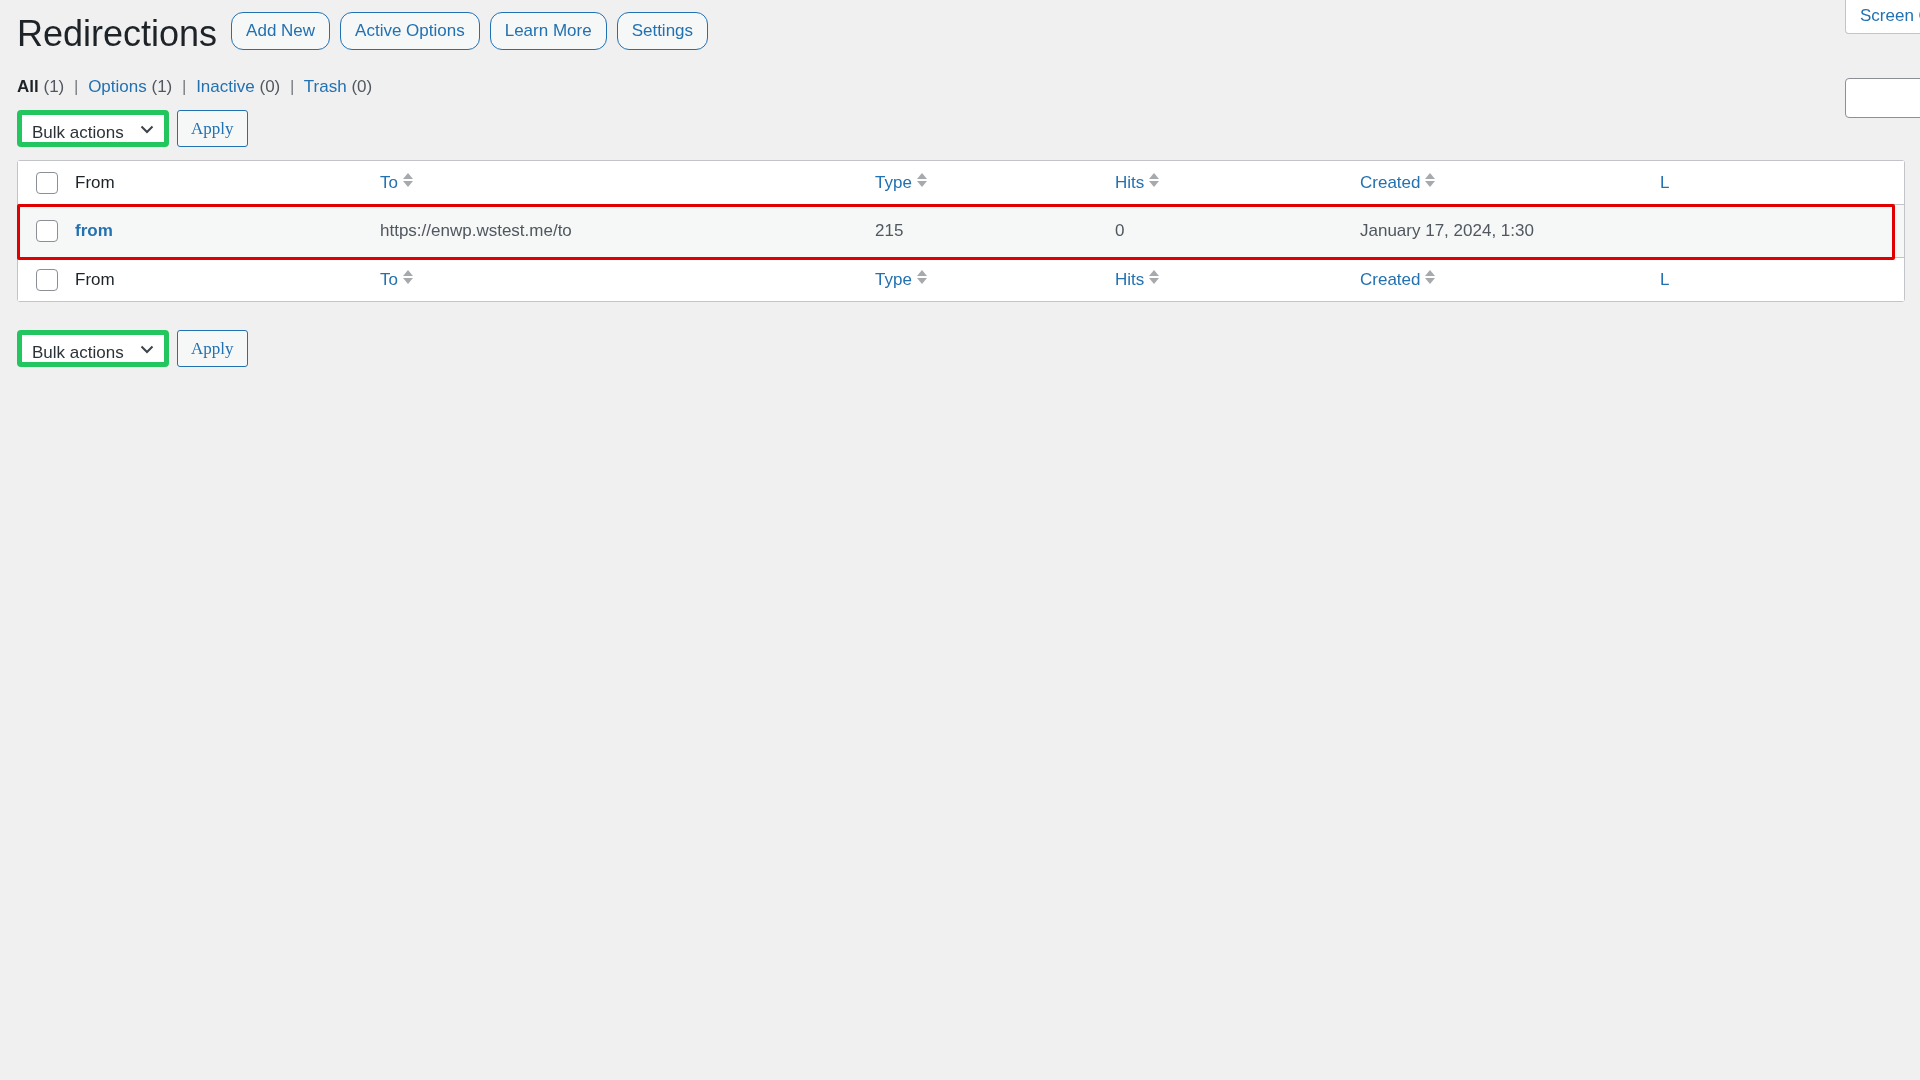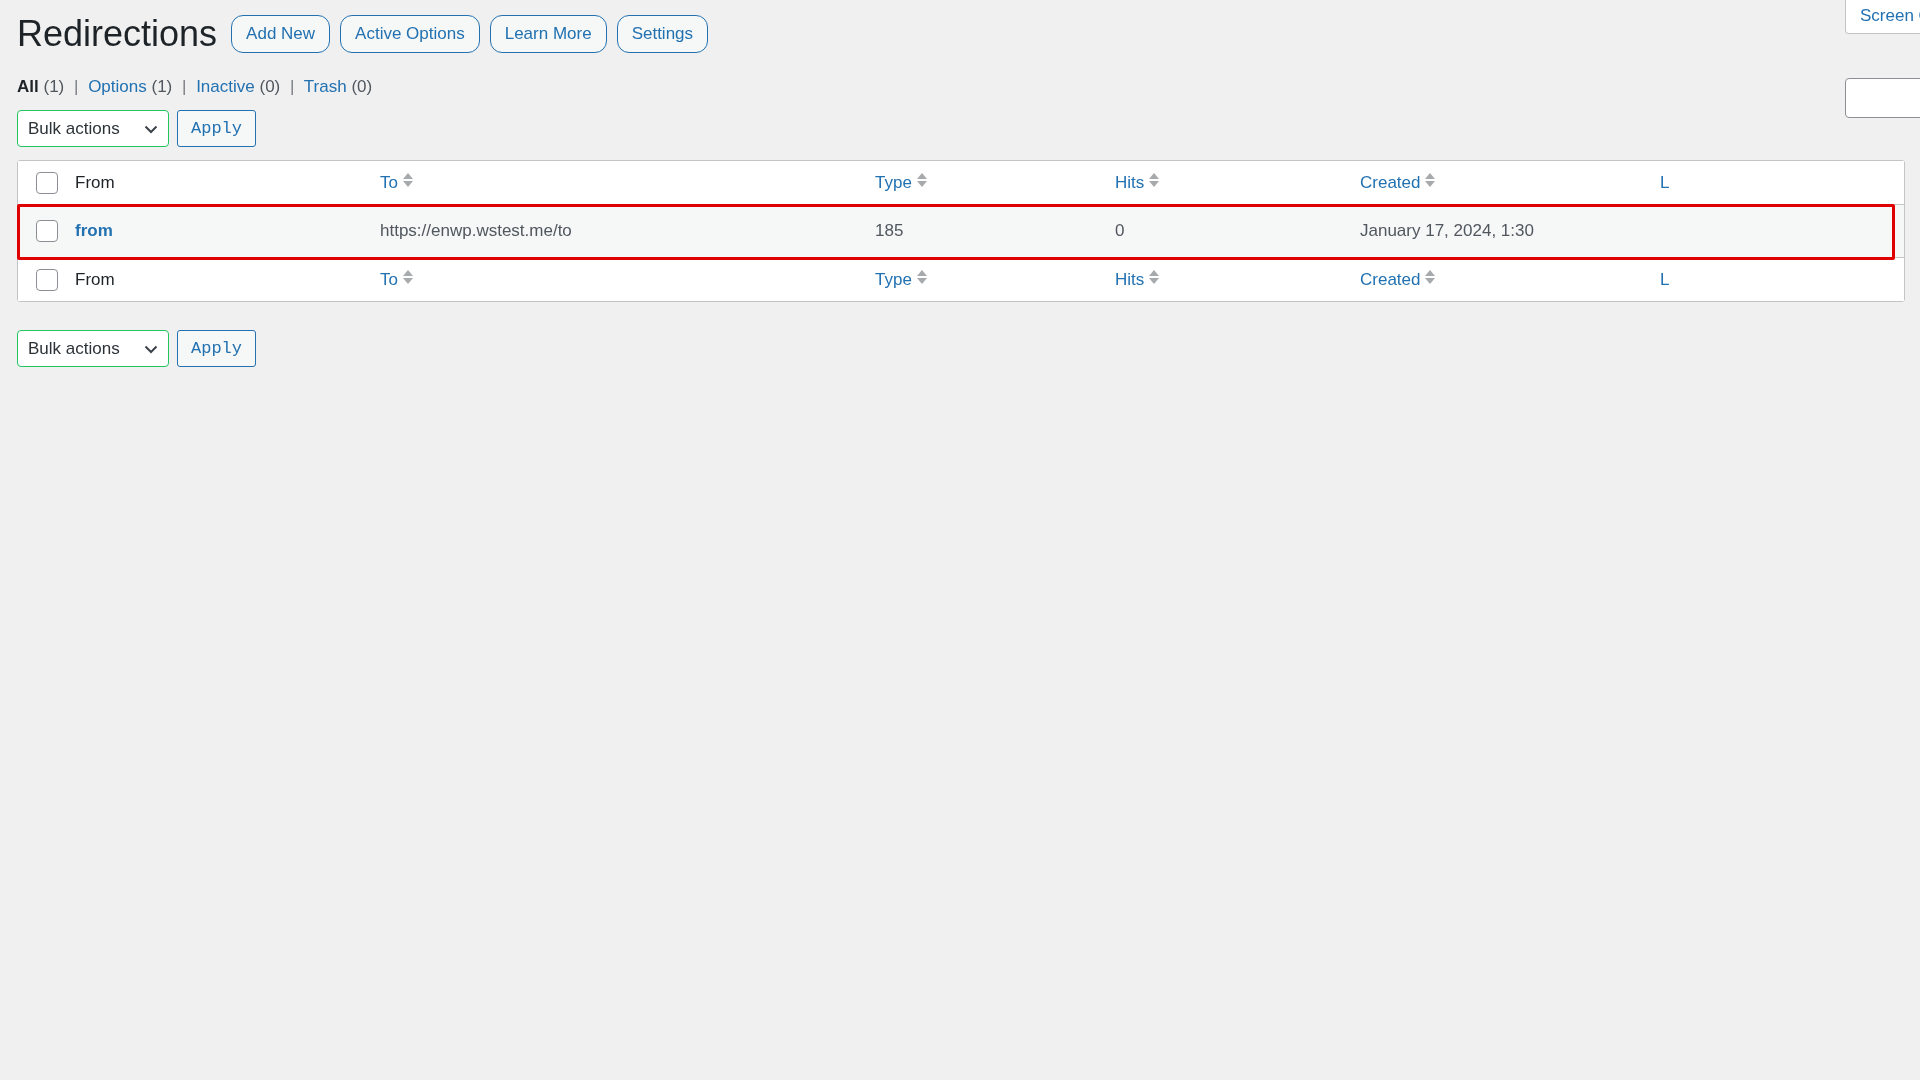--- a/index.html
+++ b/index.html
@@ -55,21 +55,21 @@
     font-family: "Liberation Sans", sans-serif;
     outline: none;
   }
 
   
   .page-header {
     position: absolute;
     top: 12px;
     left: 17px;
     display: flex;
-    align-items: center;
+    align-items: flex-start;
     gap: 0;
   }
   .page-title {
     font-size: 36px;
     font-weight: 400;
     color: #1d2327;
     line-height: 1.2;
     margin: 0 14px 0 0;
     padding: 0;
     white-space: nowrap;
@@ -125,21 +125,21 @@
     gap: 8px;
   }
   .tablenav.top { top: 110px; }
   .tablenav.bottom { top: 330px; }
 
   .bulk-select {
     position: relative;
     width: 152px;
     height: 37px;
     background: #ffffff;
-    border: 1px solid #22c55e;
+    border: 5px solid #22c55e;
     border-radius: 4px;
     color: #2c3338;
     font-size: 17px;
     line-height: 35px;
     padding: 0 32px 0 10px;
     cursor: pointer;
     white-space: nowrap;
   }
   .bulk-select .chev {
     position: absolute;
@@ -151,21 +151,21 @@
   }
   .apply-btn {
     height: 37px;
     line-height: 35px;
     padding: 0 13px;
     background: #f6f7f7;
     border: 1px solid #2271b1;
     border-radius: 3px;
     color: #2271b1;
     font-size: 17px;
-    font-family: Liberation Mono, monospace;
+    font-family: Liberation Serif, serif;
     cursor: pointer;
     white-space: nowrap;
   }
 
   
   .wp-table {
     position: absolute;
     left: 17px;
     top: 160px;
     width: 1888px;
@@ -369,21 +369,21 @@
       <div class="cb-cell">
         <span class="cb"></span>
       </div>
       <div class="c-from">
         <span class="cell-link">from</span>
       </div>
       <div class="c-to">
         <span class="cell-text">https://enwp.wstest.me/to</span>
       </div>
       <div class="c-type">
-        <span class="cell-text">185</span>
+        <span class="cell-text">215</span>
       </div>
       <div class="c-hits">
         <span class="cell-text">0</span>
       </div>
       <div class="c-created">
         <span class="cell-text">January 17, 2024, 1:30</span>
       </div>
       <div class="c-last">
         <span class="cell-text"></span>
       </div>

